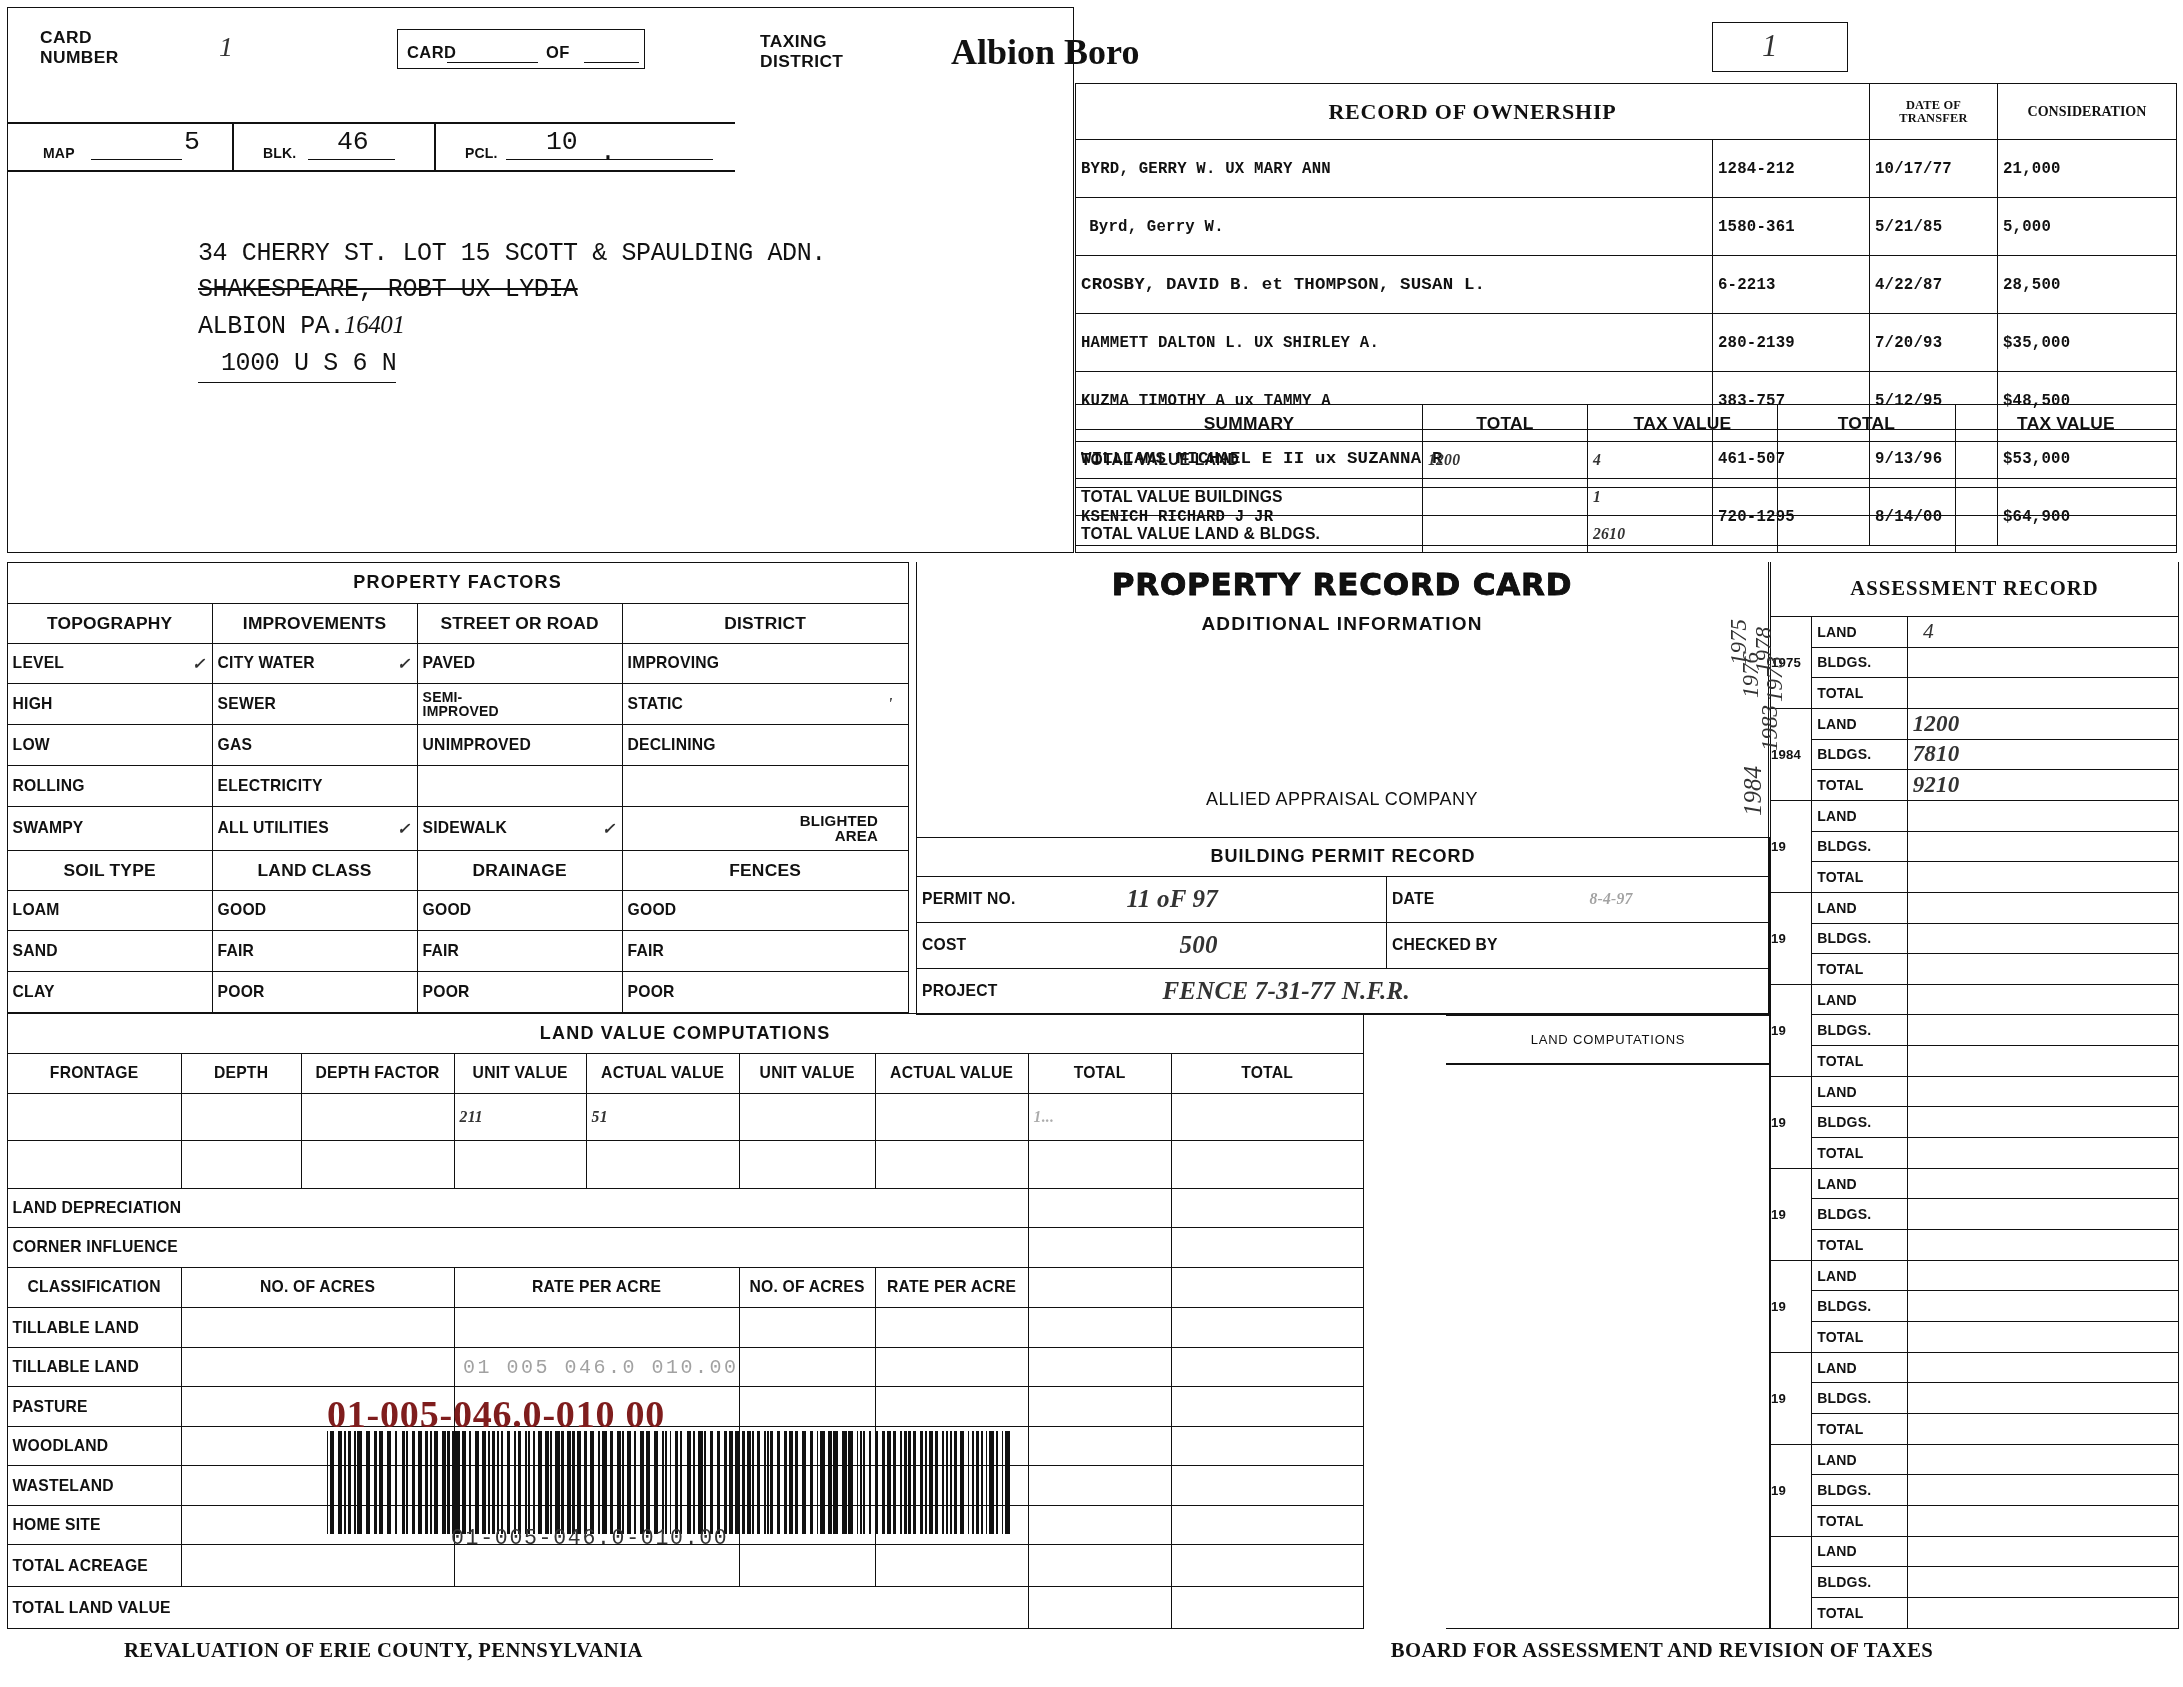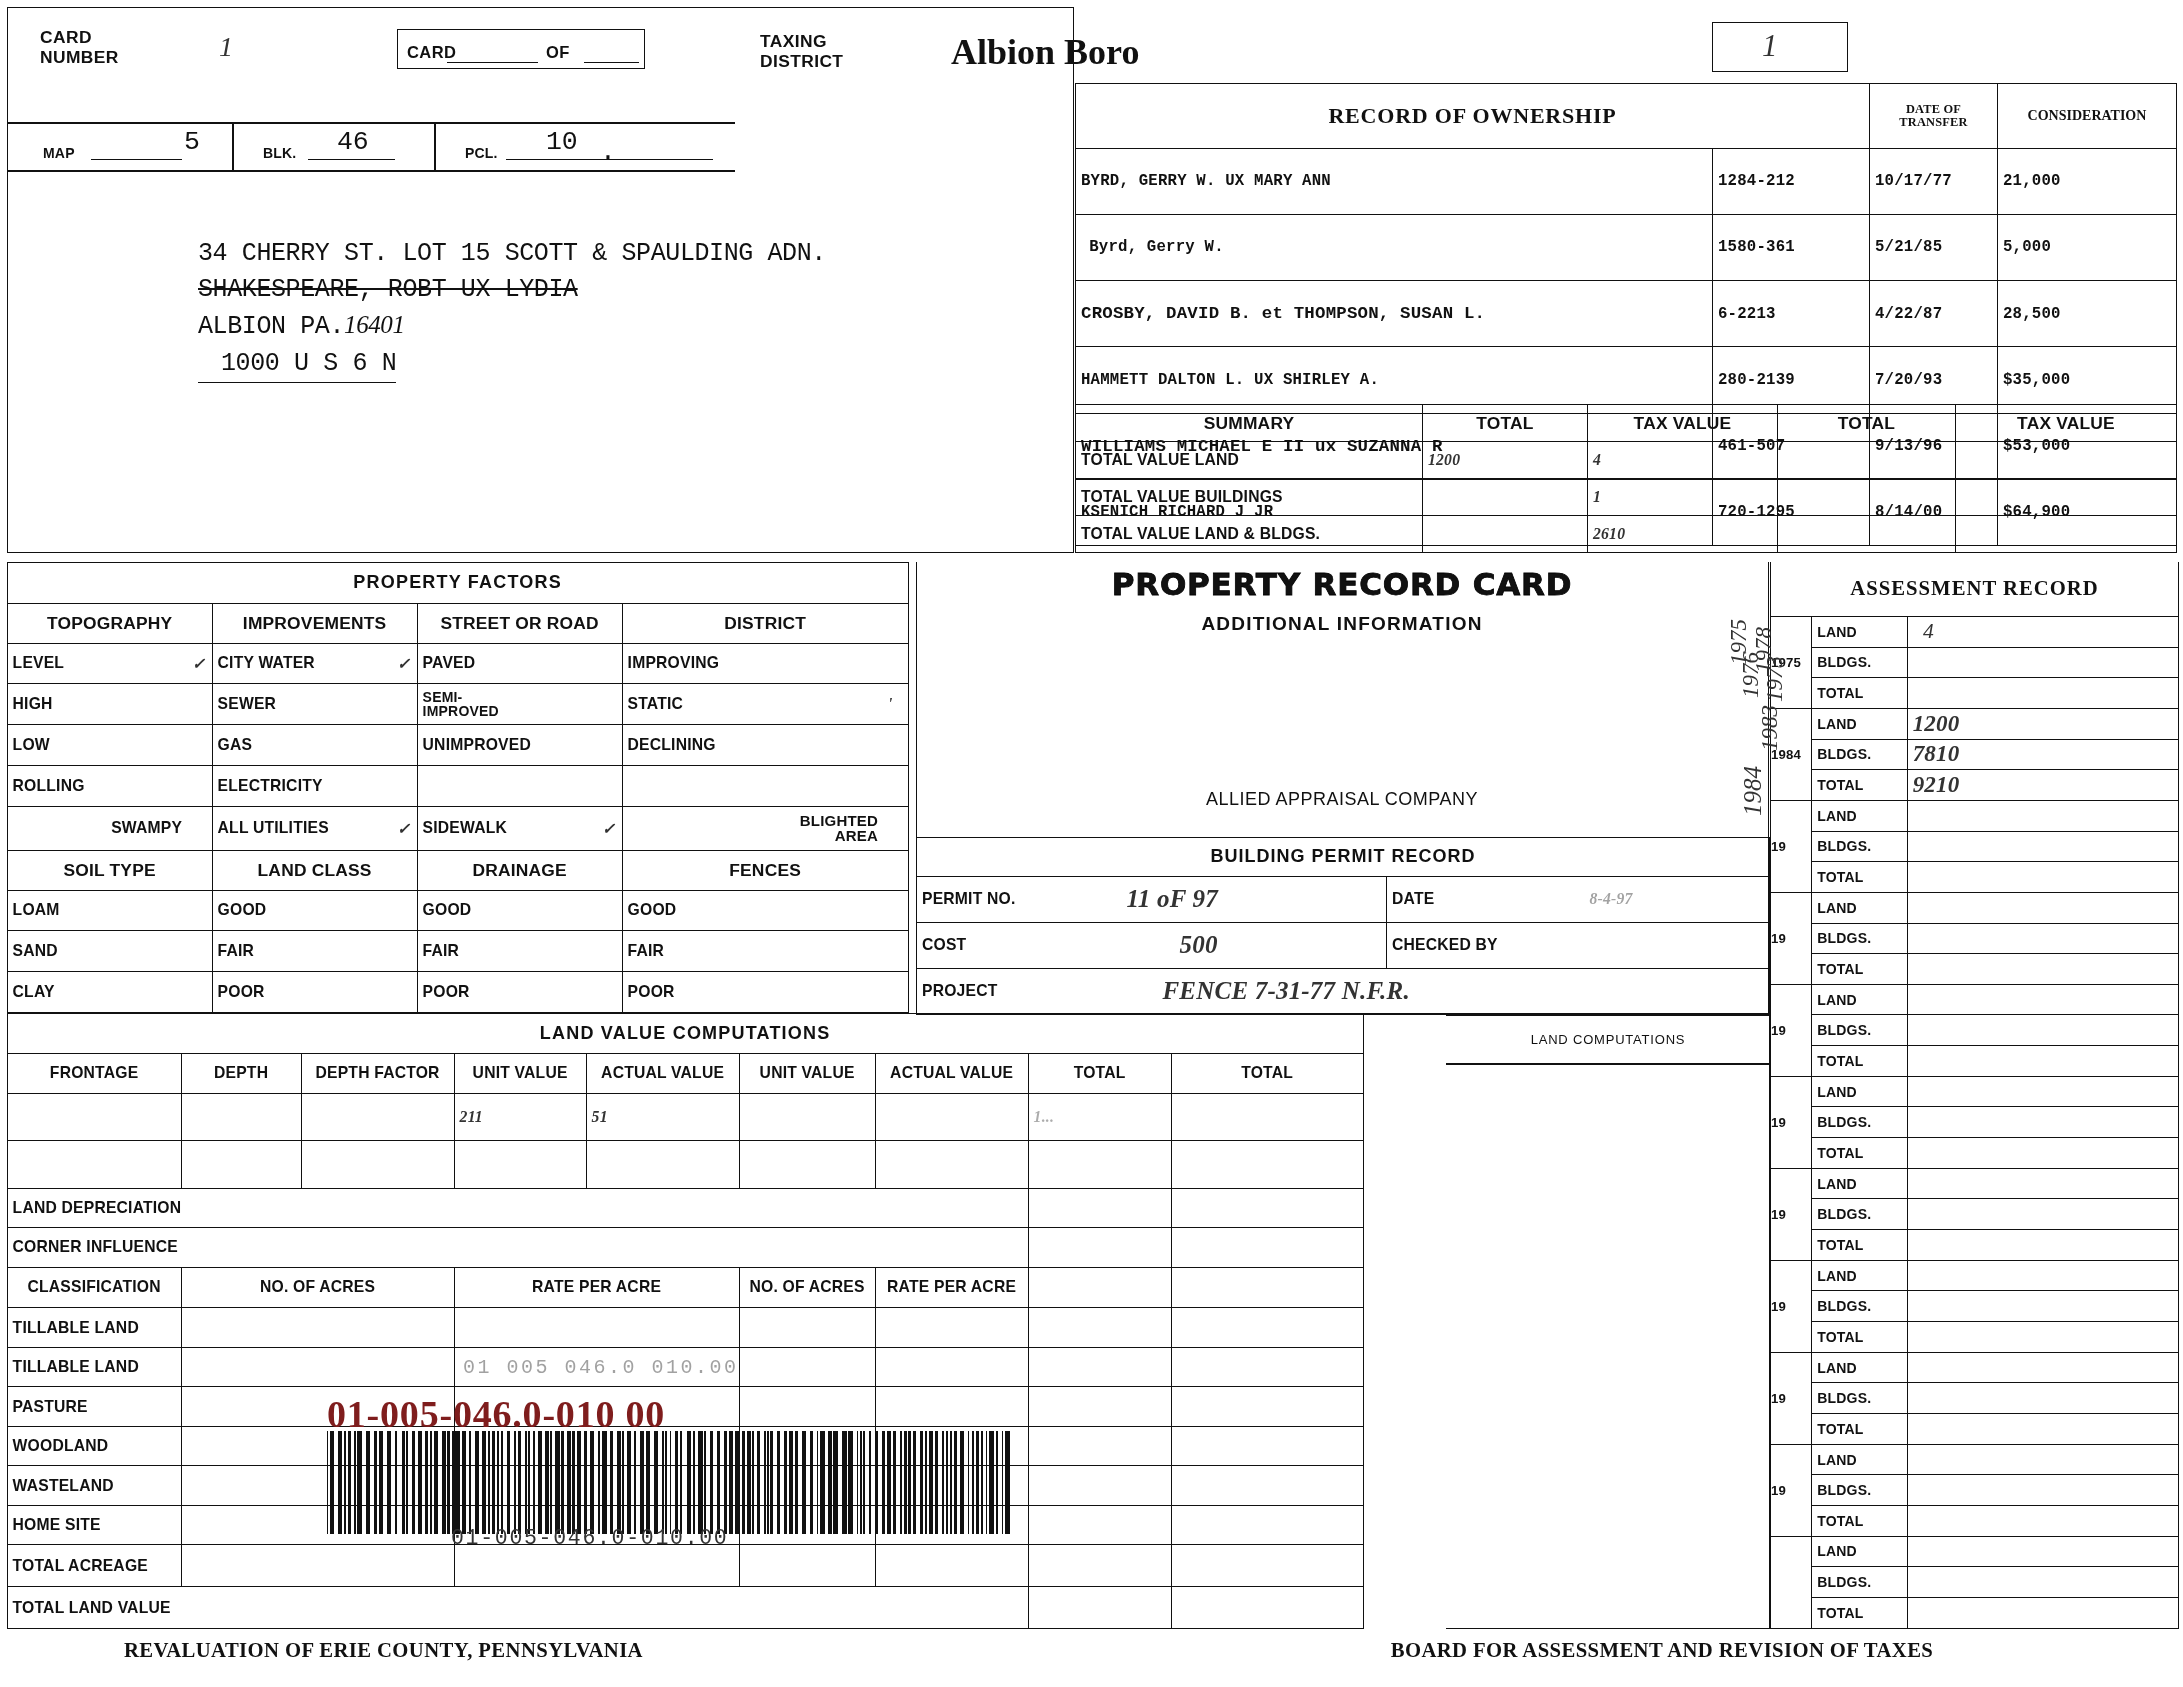--- a/index.html
+++ b/index.html
@@ -211,20 +211,26 @@
         <td class="tp" style="font-size:17.4px;">CROSBY, DAVID B. et THOMPSON, SUSAN L.</td>
         <td class="tp c">6-2213</td>
         <td class="tp c">4/22/87</td>
         <td class="tp c">28,500</td>
       </tr>
       <tr>
         <td class="tp">HAMMETT DALTON L. UX SHIRLEY A.</td>
         <td class="tp c">280-2139</td>
         <td class="tp c">7/20/93</td>
         <td class="tp c">$35,000</td>
+      </tr>
+      <tr>
+        <td class="tp">KUZMA TIMOTHY A ux TAMMY A</td>
+        <td class="tp c">383-757</td>
+        <td class="tp c">5/12/95</td>
+        <td class="tp c">$48,500</td>
       </tr>
       <tr>
         <td class="tp" style="font-size:17.4px;">WILLIAMS MICHAEL E II ux SUZANNA R</td>
         <td class="tp c">461-507</td>
         <td class="tp c">9/13/96</td>
         <td class="tp c">$53,000</td>
       </tr>
       <tr>
         <td class="tp">KSENICH RICHARD J JR</td>
         <td class="tp c">720-1295</td>
@@ -332,21 +338,21 @@
       </tr>
       <tr style="height:37px;">
         <td style="border-right:none;">ROLLING</td>
         <td class="hw c" style="border-left:none;"></td>
         <td style="border-right:none;">ELECTRICITY</td>
         <td class="hw c" style="border-left:none;"></td>
         <td colspan="2"></td>
         <td colspan="2"></td>
       </tr>
       <tr style="height:40px;">
-        <td style="border-right:none;text-align:right;">SWAMPY</td>
+        <td style="border-right:none;">SWAMPY</td>
         <td class="hw c" style="border-left:none;"></td>
         <td style="border-right:none;">ALL UTILITIES</td>
         <td class="hw c" style="border-left:none;">✓</td>
         <td style="border-right:none;">SIDEWALK</td>
         <td class="hw c" style="border-left:none;">✓</td>
         <td style="border-right:none; font-size:15px; line-height:1.0; white-space:pre-line; text-align:right;">BLIGHTED
 AREA</td>
         <td class="hw c" style="border-left:none;"></td>
       </tr>
       <tr>

